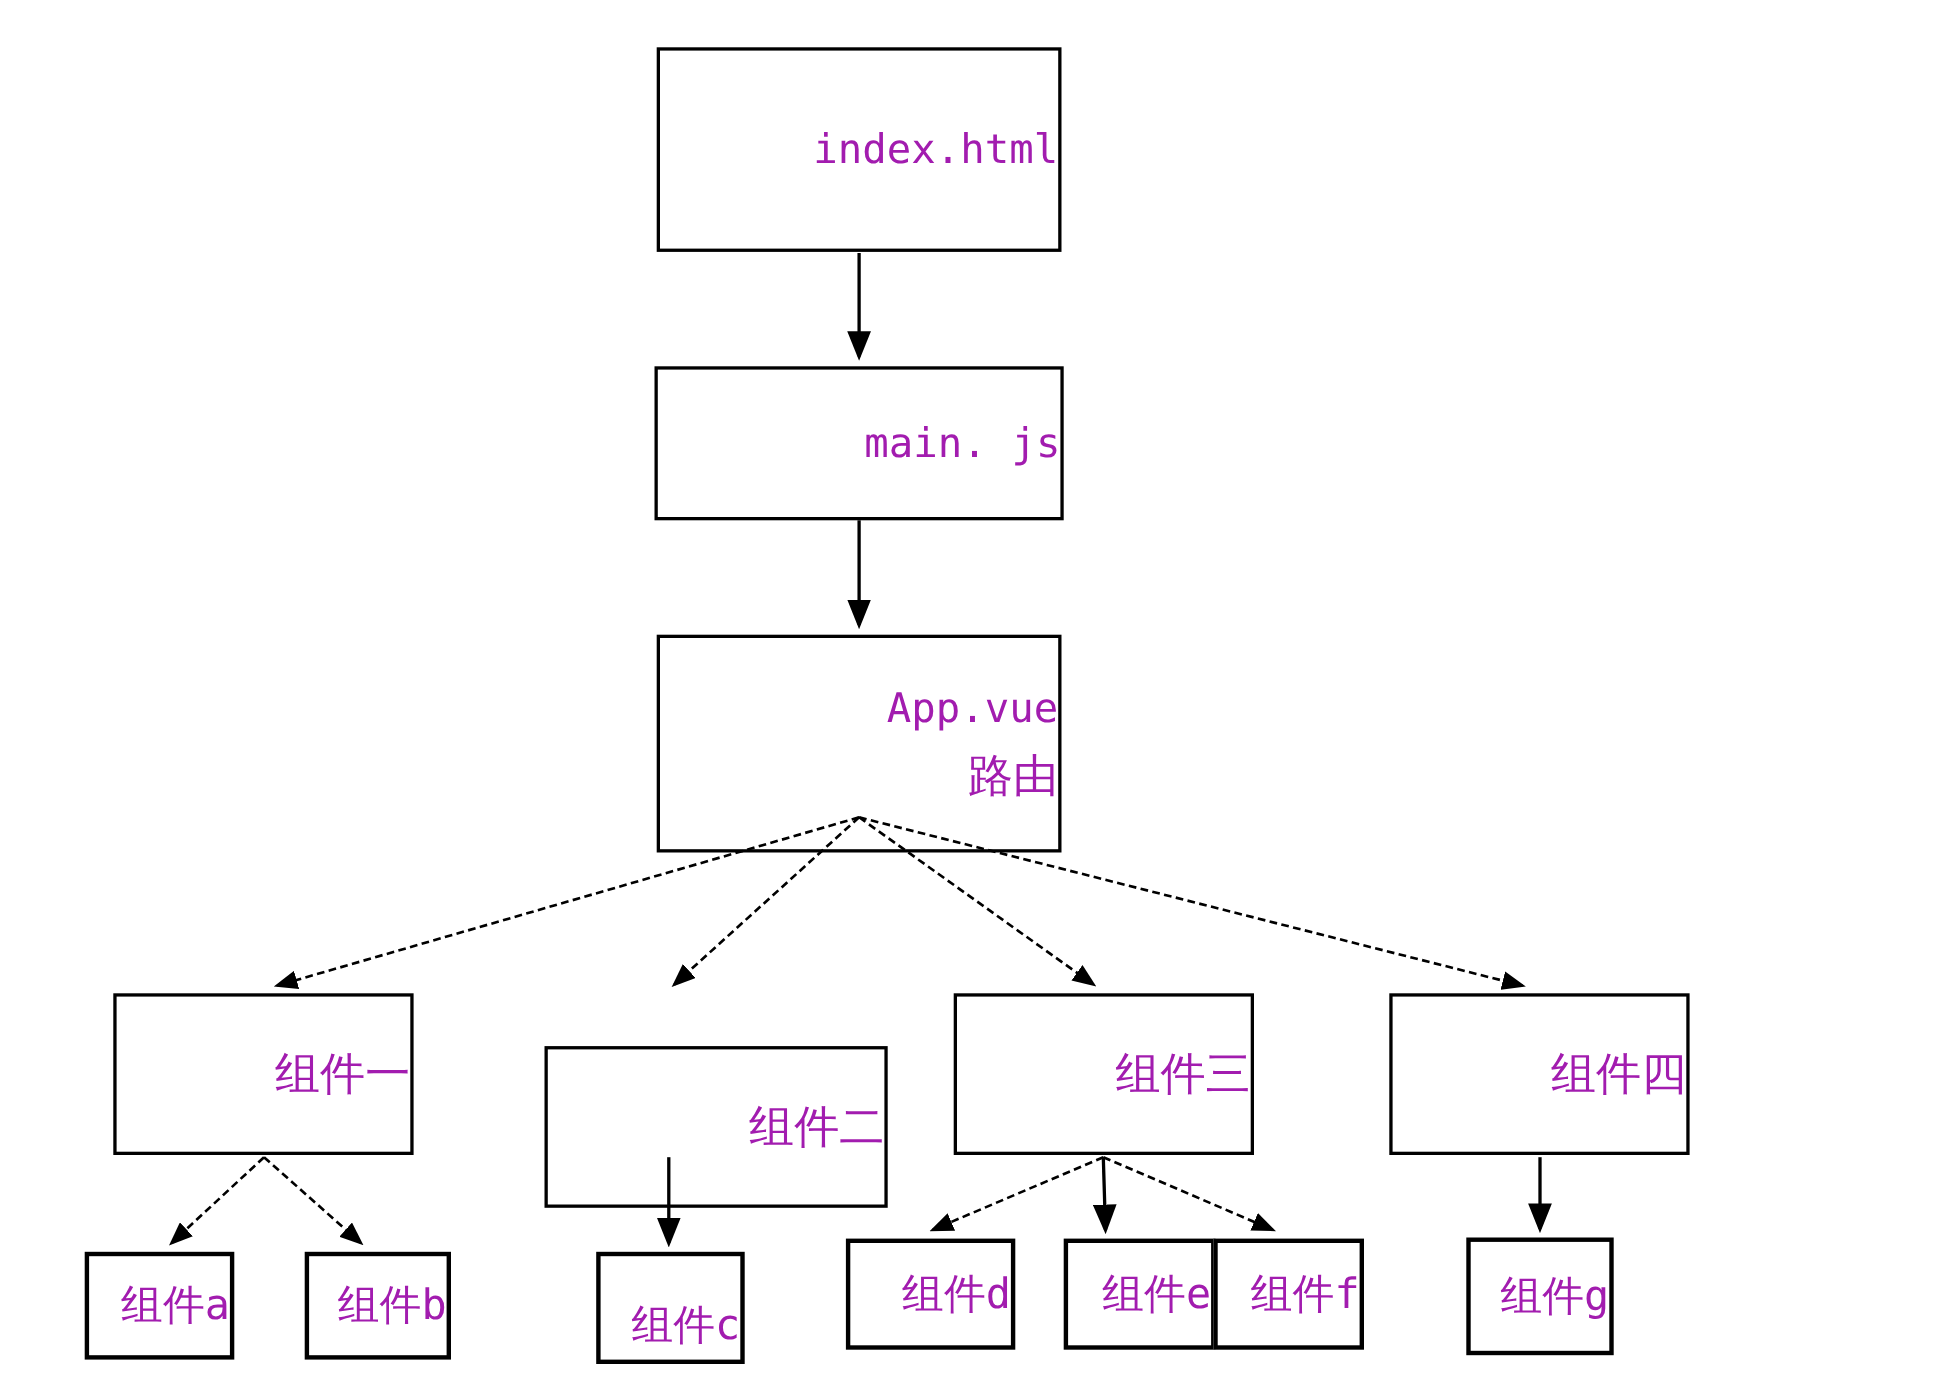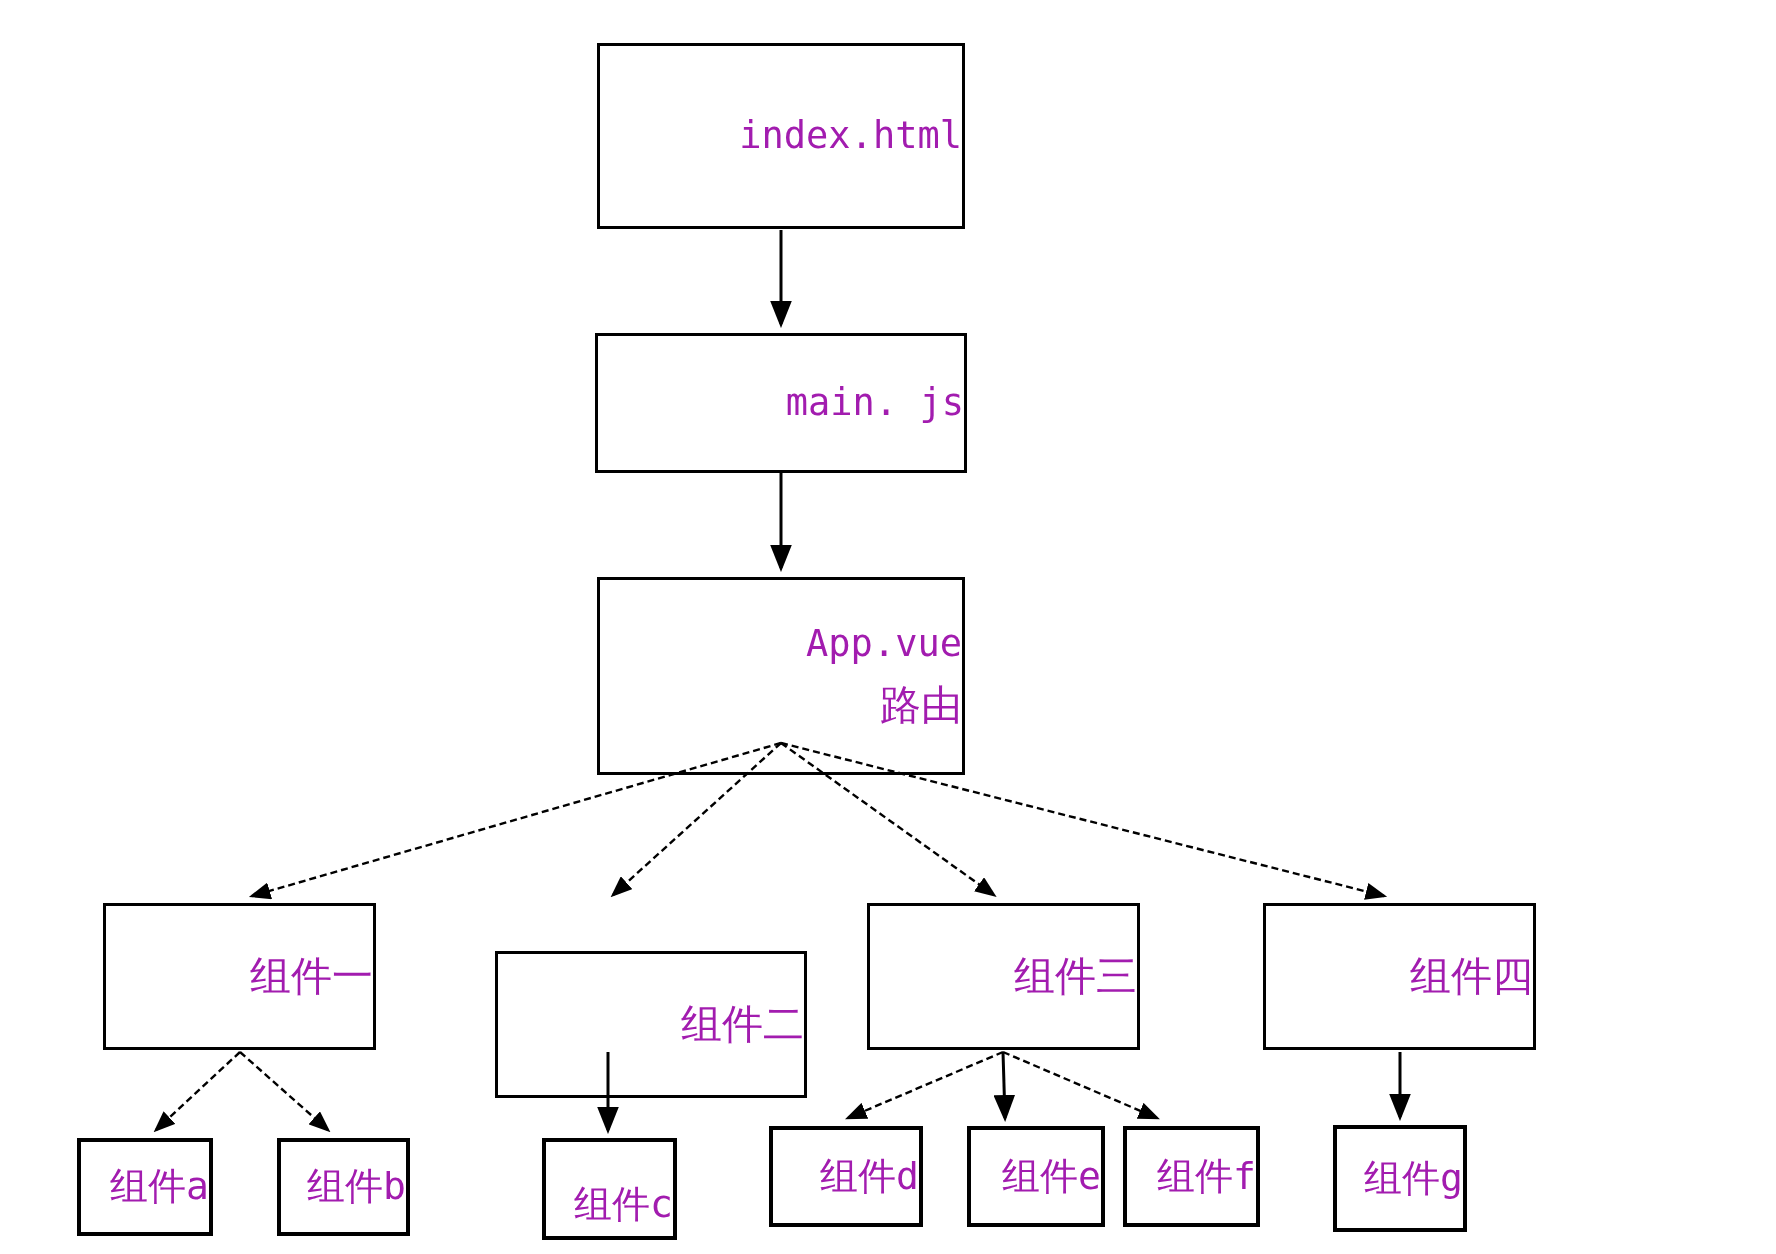--- a/index.html
+++ b/index.html
@@ -66,21 +66,21 @@
       </div>
       <div class="box" style="left: 542px; top: 1138px; width: 135px; height: 102px; border-width: 4px; border-color: rgb(0, 0, 0); background: rgb(255, 255, 255);">
         <div class="lbl" style="font-size: 38px; margin-top: 32px;">组件c</div>
       </div>
       <div class="box" style="left: 769px; top: 1126px; width: 154px; height: 101px; border-width: 4px; border-color: rgb(0, 0, 0); background: rgb(255, 255, 255); padding-left: 36px;">
         <div class="lbl" style="font-size: 38px;">组件d</div>
       </div>
       <div class="box" style="left: 937px; top: 1126px; width: 138px; height: 101px; border-width: 4px; border-color: rgb(0, 0, 0); background: rgb(255, 255, 255); margin-left: 30px;">
         <div class="lbl" style="font-size: 38px;">组件e</div>
       </div>
-      <div class="box" style="left: 1103px; top: 1126px; width: 137px; height: 101px; border-width: 4px; border-color: rgb(0, 0, 0); background: rgb(255, 255, 255); margin-left: 20px;">
+      <div class="box" style="left: 1103px; top: 1126px; width: 137px; height: 101px; border-width: 4px; border-color: rgb(0, 0, 0); background: rgb(255, 255, 255);">
         <div class="lbl" style="font-size: 38px;">组件f</div>
       </div>
       <div class="box" style="left: 1333px; top: 1125px; width: 134px; height: 107px; border-width: 4px; border-color: rgb(0, 0, 0); background: rgb(255, 255, 255);">
         <div class="lbl" style="font-size: 38px;">组件g</div>
       </div>
     </div>
   <svg id="edges-layer" width="1776" height="1254" viewBox="0 0 1776 1254" xmlns="http://www.w3.org/2000/svg">
     <defs>
       <marker id="arrow" viewBox="0 0 10 8" refX="8.5" refY="4" markerWidth="9" markerHeight="7.2" orient="auto" markerUnits="strokeWidth">
         <path d="M0,0 L10,4 L0,8 Z" fill="#000000"></path>

